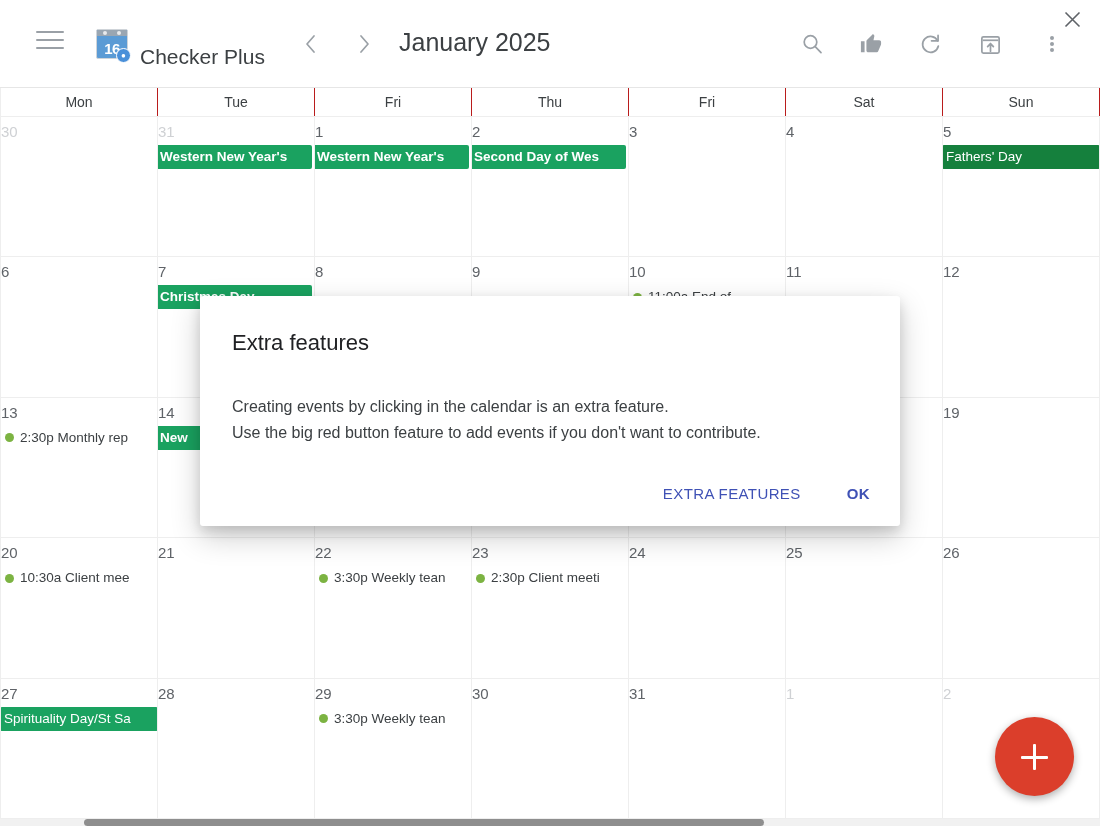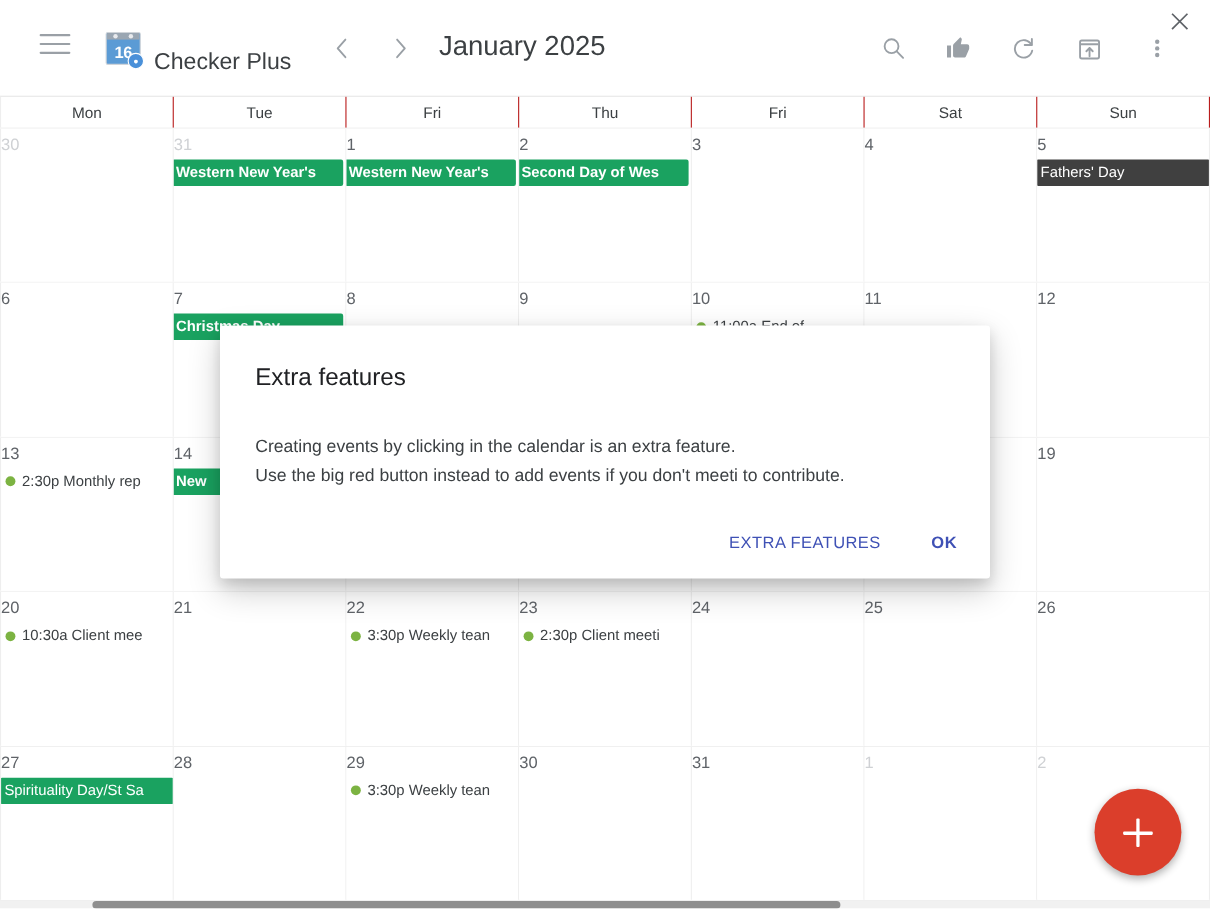--- a/index.html
+++ b/index.html
@@ -337,21 +337,21 @@
           <span class="dnum">3</span>
           <div class="evts"></div>
         </div>
         <div class="daycell">
           <span class="dnum">4</span>
           <div class="evts"></div>
         </div>
         <div class="daycell">
           <span class="dnum">5</span>
           <div class="evts">
-            <div class="ev allday" style="background: #404040;">Fathers' Day</div>
+            <div class="ev allday" style="background: #15803d;">Fathers' Day</div>
           </div>
         </div>
       </div>
       <div class="wkrow">
         <div class="daycell">
           <span class="dnum">6</span>
         </div>
         <div class="daycell">
           <span class="dnum">7</span>
           <div class="evts" style="position: relative; height: 25px;">
@@ -507,21 +507,21 @@
 
   <div class="fab" style="background: rgb(219, 62, 43);">
     <div class="plus-h"></div>
     <div class="plus-v"></div>
   </div>
 
   <div class="dialog">
     <div class="dtitle">Extra features</div>
     <div class="dbody">
       <div>Creating events by clicking in the calendar is an extra feature.</div>
-      <div>Use the big red button instead to add events if you don't meeti to contribute.</div>
+      <div>Use the big red button feature to add events if you don't want to contribute.</div>
     </div>
     <div class="dactions">
       <div class="dbtn" style="color: rgb(63, 81, 181);">EXTRA FEATURES</div>
       <div class="dbtn primary" style="color: rgb(63, 81, 181);">OK</div>
     </div>
   </div>
 
   <div class="hscroll">
     <div class="thumb"></div>
   </div>

